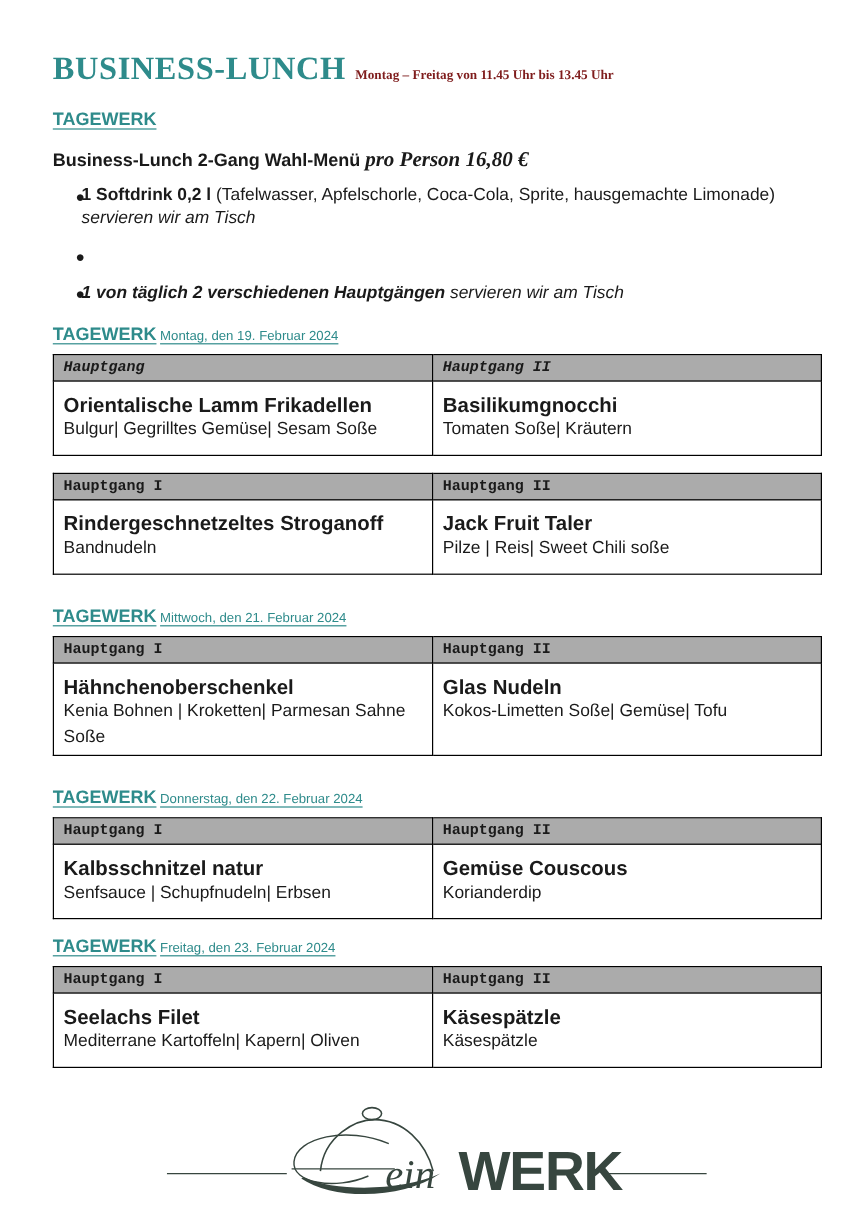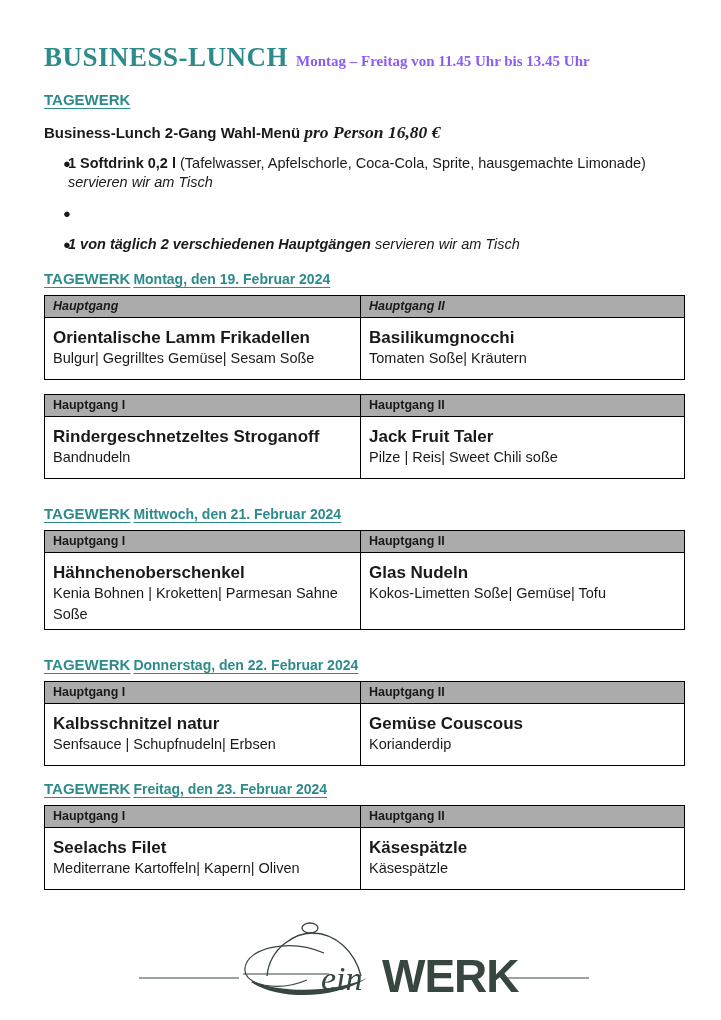--- a/index.html
+++ b/index.html
@@ -16,22 +16,22 @@
     font-family: "Liberation Serif", serif;
     font-weight: bold;
     font-size: 27px;
     color: #2e8b8b;
     letter-spacing: 0.5px;
     display: inline;
   }
   .doc-subtitle {
     font-family: "Liberation Serif", serif;
     font-weight: bold;
-    font-size: 15px;
-    color: #8b5cf6;
+    font-size: 11px;
+    color: #7f1d1d;
     margin-left: 8px;
   }
 
   
   .intro-heading {
     margin-top: 18px;
     font-size: 15px;
     font-weight: bold;
     color: #2e8b8b;
     text-decoration: underline;
@@ -53,38 +53,39 @@
   .day-section.gap-s { margin-top: 14px; }
   .day-section.gap-l { margin-top: 26px; }
   .day-heading {
     text-decoration: underline;
     text-underline-offset: 3px;
     color: #2e8b8b;
     display: inline-block;
     margin-bottom: 7px;
   }
   .day-heading .hw { font-size: 15px; font-weight: bold; }
-  .day-heading .hd { font-size: 14px; font-weight: bold; margin-left: 3px; }
+  .day-heading .hd { font-size: 11px; font-weight: normal; margin-left: 3px; }
 
   table.menu {
     width: 640px;
     border-collapse: collapse;
     table-layout: fixed;
   }
   table.menu th, table.menu td {
     border: 1px solid #000;
     text-align: left;
     vertical-align: top;
   }
   table.menu th {
     background: #ababab;
     font-size: 12.5px;
     font-weight: bold;
     padding: 3px 8px 3px 8px;
     height: 22px;
+    font-family: Liberation Mono, monospace;
   }
   table.menu col.c1 { width: 316px; }
   table.menu col.c2 { width: 324px; }
   table.menu.first-table th { font-style: italic; }
   table.menu td { padding: 9px 8px 4px 8px; height: 62px; }
   .dish-title { font-size: 17px; font-weight: bold; line-height: 21px; }
   .dish-desc { font-size: 14.5px; line-height: 21px; }
 
   
   .footer-logo { margin-top: 28px; text-align: center; }

